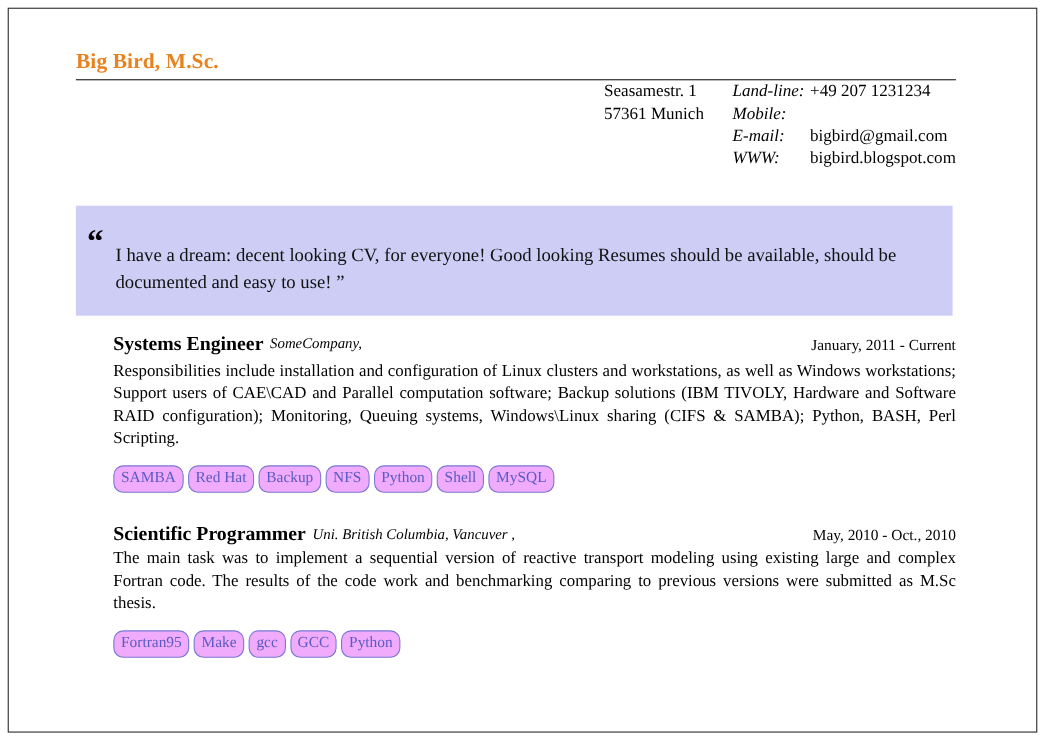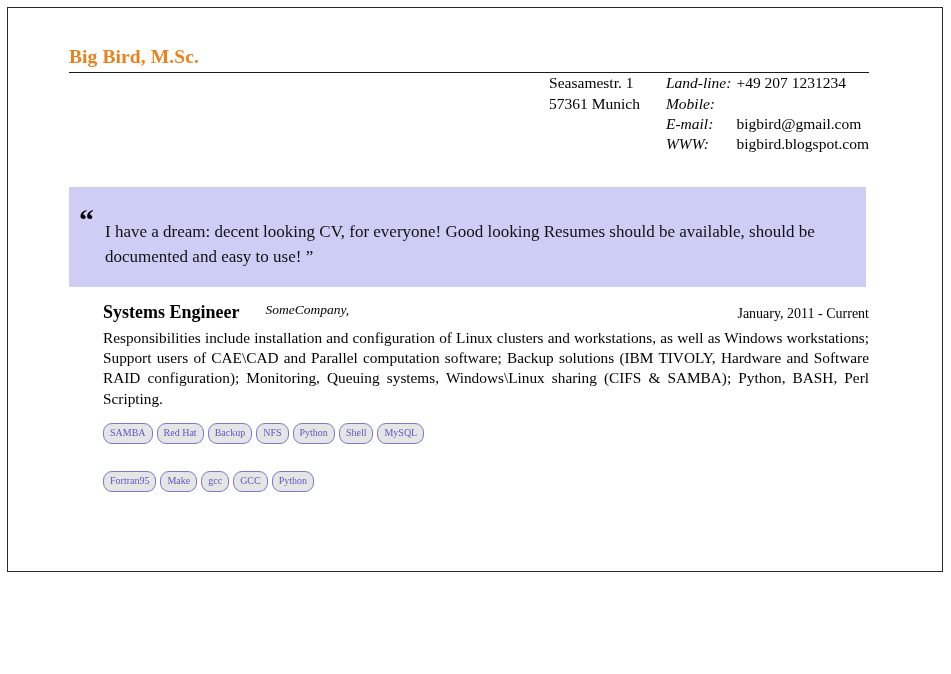--- a/index.html
+++ b/index.html
@@ -14,21 +14,21 @@
     font-family: "Liberation Serif", "DejaVu Serif", serif;
     color: #000000;
   }
 
   
   #page {
     position: absolute;
     left: 7px;
     top: 7px;
     width: 936px;
-    height: 565px;
+    height: 659px;
     border: 1.2px solid #2b2b2b;
     box-sizing: border-box;
     background: #ffffff;
   }
 
   #content {
     position: absolute;
     left: 61px;   
     top: 38px;
     width: 800px; 
@@ -126,23 +126,22 @@
   .entry-second { margin-top: 27px; }
 
   .entry-head {
     display: flex;
     align-items: baseline;
     justify-content: space-between;
     width: 100%;
   }
   .entry-left {
     display: flex;
-    align-items: flex-start;
-    white-space: nowrap;
-    gap: 20px;
+    align-items: center;
+    white-space: nowrap;
   }
   .job-title {
     font-weight: bold;
     font-size: 18px;
     line-height: 1.15;
   }
   .job-org {
     font-style: italic;
     font-size: 13.5px;
     padding-left: 6px;
@@ -166,24 +165,24 @@
   .tag-row {
     margin-top: 14px;
     display: flex;
     flex-wrap: wrap;
     gap: 4px;
   }
   .tag-row-second { margin-top: 14px; }
   .tag {
     display: inline-block;
     border: 1.2px solid #7a7ad2;
-    background: #e5e5e5;
+    background: #f0abfc;
     color: #5a5ac2;
     border-radius: 9px;
-    font-size: 10px;
+    font-size: 14px;
     line-height: 1;
     padding: 4px 6px 5px 6px;
     font-family: "Liberation Serif", "DejaVu Serif", serif;
     white-space: nowrap;
   }
 </style>
 </head>
 <body>
 
 <div id="page">
@@ -239,20 +238,28 @@
         <span class="tag">Red Hat</span>
         <span class="tag">Backup</span>
         <span class="tag">NFS</span>
         <span class="tag">Python</span>
         <span class="tag">Shell</span>
         <span class="tag">MySQL</span>
       </div>
     </div>
 
     <div class="entry entry-second">
+      <div class="entry-head">
+        <div class="entry-left">
+          <span class="job-title">Scientific Programmer</span>
+          <span class="job-org">Uni. British Columbia, Vancuver ,</span>
+        </div>
+        <div class="job-date">May, 2010 - Oct., 2010</div>
+      </div>
+      <div class="entry-desc desc-second">The main task was to implement a sequential version of reactive transport modeling using existing large and complex Fortran code.  The results of the code work and benchmarking comparing to previous versions were submitted as M.Sc thesis.</div>
       <div class="tag-row tag-row-second">
         <span class="tag">Fortran95</span>
         <span class="tag">Make</span>
         <span class="tag">gcc</span>
         <span class="tag">GCC</span>
         <span class="tag">Python</span>
       </div>
     </div>
 
   </div>

